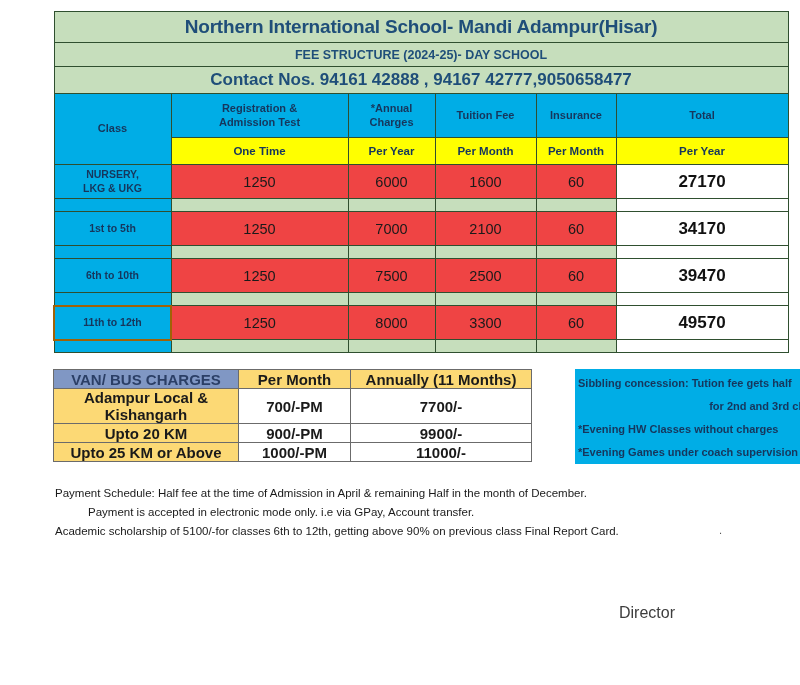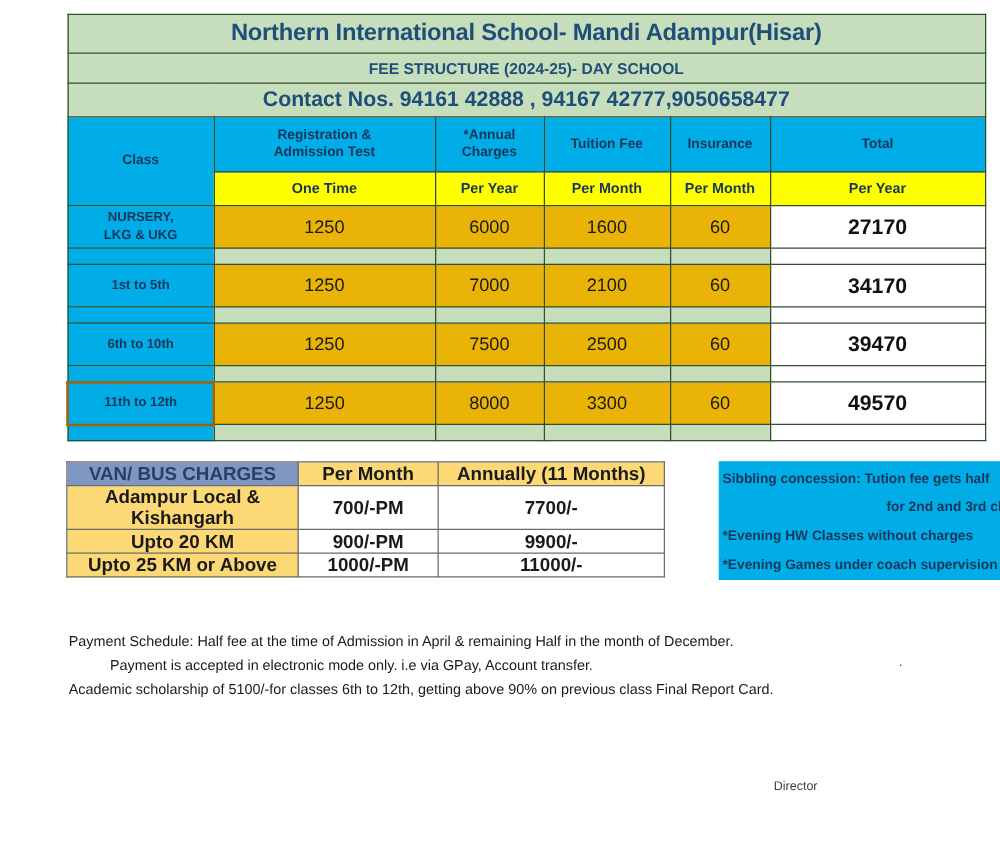--- a/index.html
+++ b/index.html
@@ -79,21 +79,21 @@
     background: #00ade6;
     color: #16365c;
     font-size: 10.5px;
     font-weight: bold;
     line-height: 1.3;
     height: 34px;
   }
   .class-name.thick { border: 2px solid #a16207; }
 
   .val-green {
-    background: #eab308;
+    background: #ef4444;
     color: #1a1a1a;
     font-size: 14.5px;
     height: 34px;
   }
   .val-total {
     background: #ffffff;
     color: #111111;
     font-size: 17px;
     font-weight: bold;
     height: 34px;
@@ -151,39 +151,39 @@
     font-weight: bold;
     padding: 3px 0 0 3px;
     margin-left: 44px;
   }
   .note-line { height: 23px; line-height: 23px; white-space: nowrap; }
   .note-line.indent { text-align: right; padding-right: 10px; }
 
   
   .bottom-notes {
     position: absolute;
-    left: 55px; top: 505px;
+    left: 55px; top: 484px;
     width: 720px;
     font-size: 11.5px;
     color: #1a1a1a;
     line-height: 19px;
   }
   .bn-line { white-space: nowrap; }
   .bn-line.ind1 { padding-left: 33px; }
   .bn-line.ind2 { padding-left: 16px; }
 
   .stray-dot {
     position: absolute;
     left: 719px; top: 524px;
     font-size: 11px; color: #555;
   }
   .director {
     position: absolute;
-    left: 619px; top: 624px;
-    font-size: 10px;
+    left: 619px; top: 604px;
+    font-size: 16px;
     color: #3d3d3d;
     text-align: center;
   }
 </style>
 </head>
 <body>
 
 <div id="page">
 
   <table class="fee-table">

